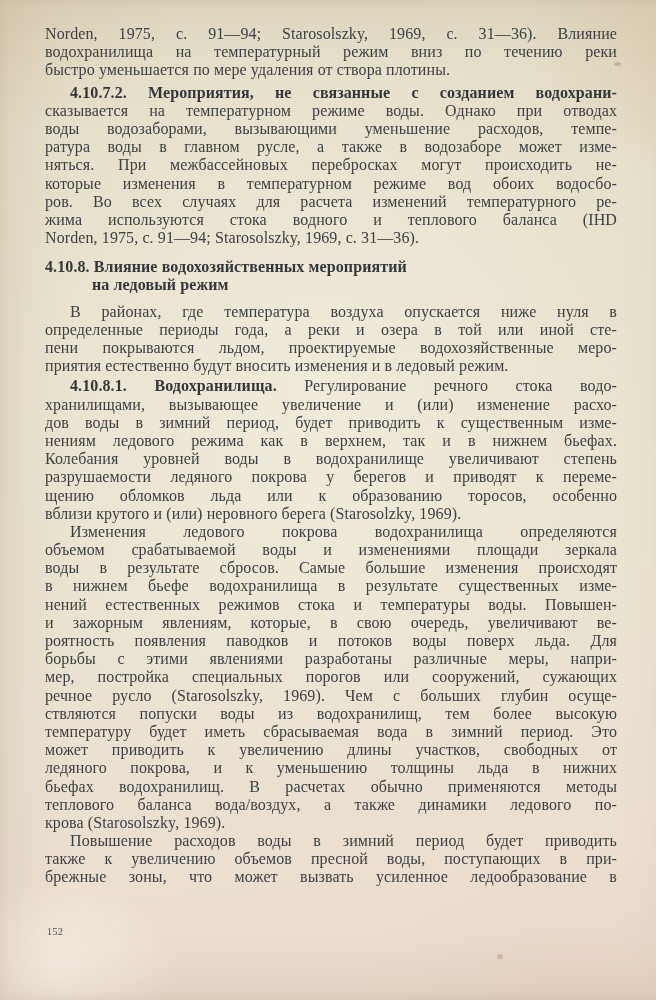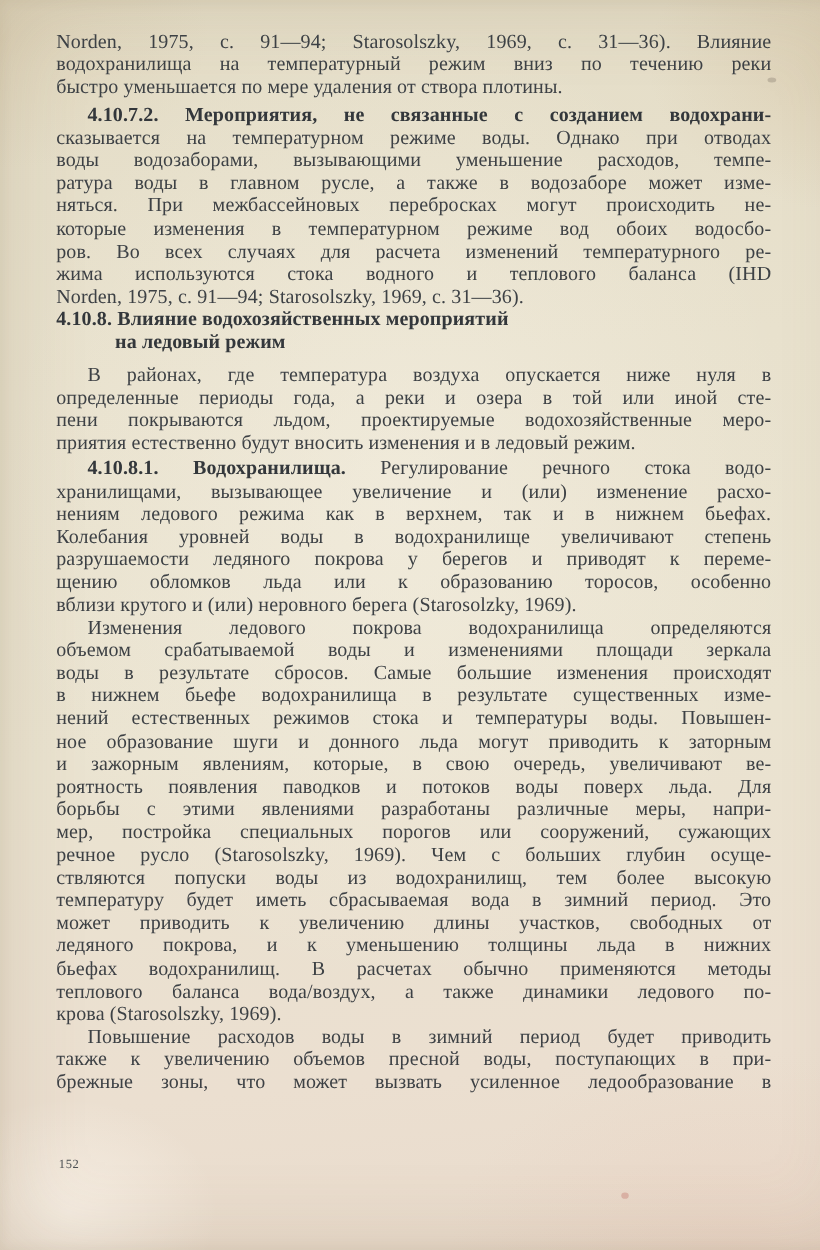--- a/index.html
+++ b/index.html
@@ -42,20 +42,21 @@
     white-space: normal;
     height: 18.2px;
   }
   .ln.end {
     text-align-last: left;
   }
   .indent { text-indent: 25px; }
   b, .bold { font-weight: bold; color: #33373b; }
   .para-measures { margin-top: 4px; }
   .heading {
+    margin-top: 11px;
     margin-bottom: 8px;
     font-weight: bold;
     color: #33373b;
   }
   .heading .ln { text-align-last: left; }
   .heading-indent { text-indent: 47px; }
   .para-reservoirs { margin-top: 2px; }
   .page-number {
     position: absolute;
     left: 47px;
@@ -111,34 +112,34 @@
     <div class="para">
       <div class="ln indent">В районах, где температура воздуха опускается ниже нуля в</div>
       <div class="ln">определенные периоды года, а реки и озера в той или иной  сте-</div>
       <div class="ln">пени покрываются льдом, проектируемые водохозяйственные меро-</div>
       <div class="ln end">приятия естественно будут вносить изменения и в ледовый режим.</div>
     </div>
 
     <div class="para para-reservoirs">
       <div class="ln indent"><b>4.10.8.1. Водохранилища.</b> <span>Регулирование речного стока водо-</span></div>
       <div class="ln">хранилищами, вызывающее увеличение и (или) изменение расхо-</div>
+      <div class="ln">дов воды в зимний период, будет приводить к существенным изме-</div>
       <div class="ln">нениям ледового режима как в верхнем, так и в нижнем бьефах.</div>
       <div class="ln">Колебания уровней воды  в водохранилище увеличивают степень</div>
       <div class="ln">разрушаемости ледяного покрова у берегов и приводят к переме-</div>
       <div class="ln">щению обломков льда или к  образованию торосов,  особенно</div>
       <div class="ln end">вблизи крутого и (или) неровного берега (Starosolzky, 1969).</div>
     </div>
 
     <div class="para">
       <div class="ln indent">Изменения ледового покрова водохранилища  определяются</div>
       <div class="ln">объемом срабатываемой воды и изменениями площади зеркала</div>
       <div class="ln">воды в результате сбросов. Самые большие изменения происходят</div>
       <div class="ln">в нижнем бьефе водохранилища в результате существенных изме-</div>
       <div class="ln">нений естественных режимов стока и температуры воды. Повышен-</div>
-      <div class="ln">ное образование шуги и донного льда могут приводить к заторным</div>
       <div class="ln">и зажорным явлениям, которые, в свою очередь, увеличивают ве-</div>
       <div class="ln">роятность появления паводков и потоков воды поверх льда. Для</div>
       <div class="ln">борьбы с этими явлениями разработаны различные меры, напри-</div>
       <div class="ln">мер, постройка специальных порогов или сооружений, сужающих</div>
       <div class="ln">речное русло (Starosolszky, 1969). Чем с больших глубин осуще-</div>
       <div class="ln">ствляются попуски воды из водохранилищ, тем более  высокую</div>
       <div class="ln">температуру будет иметь сбрасываемая вода в зимний период. Это</div>
       <div class="ln">может приводить к увеличению длины участков, свободных  от</div>
       <div class="ln">ледяного покрова, и к  уменьшению толщины  льда в нижних</div>
       <div class="ln">бьефах водохранилищ.  В расчетах обычно применяются методы</div>

